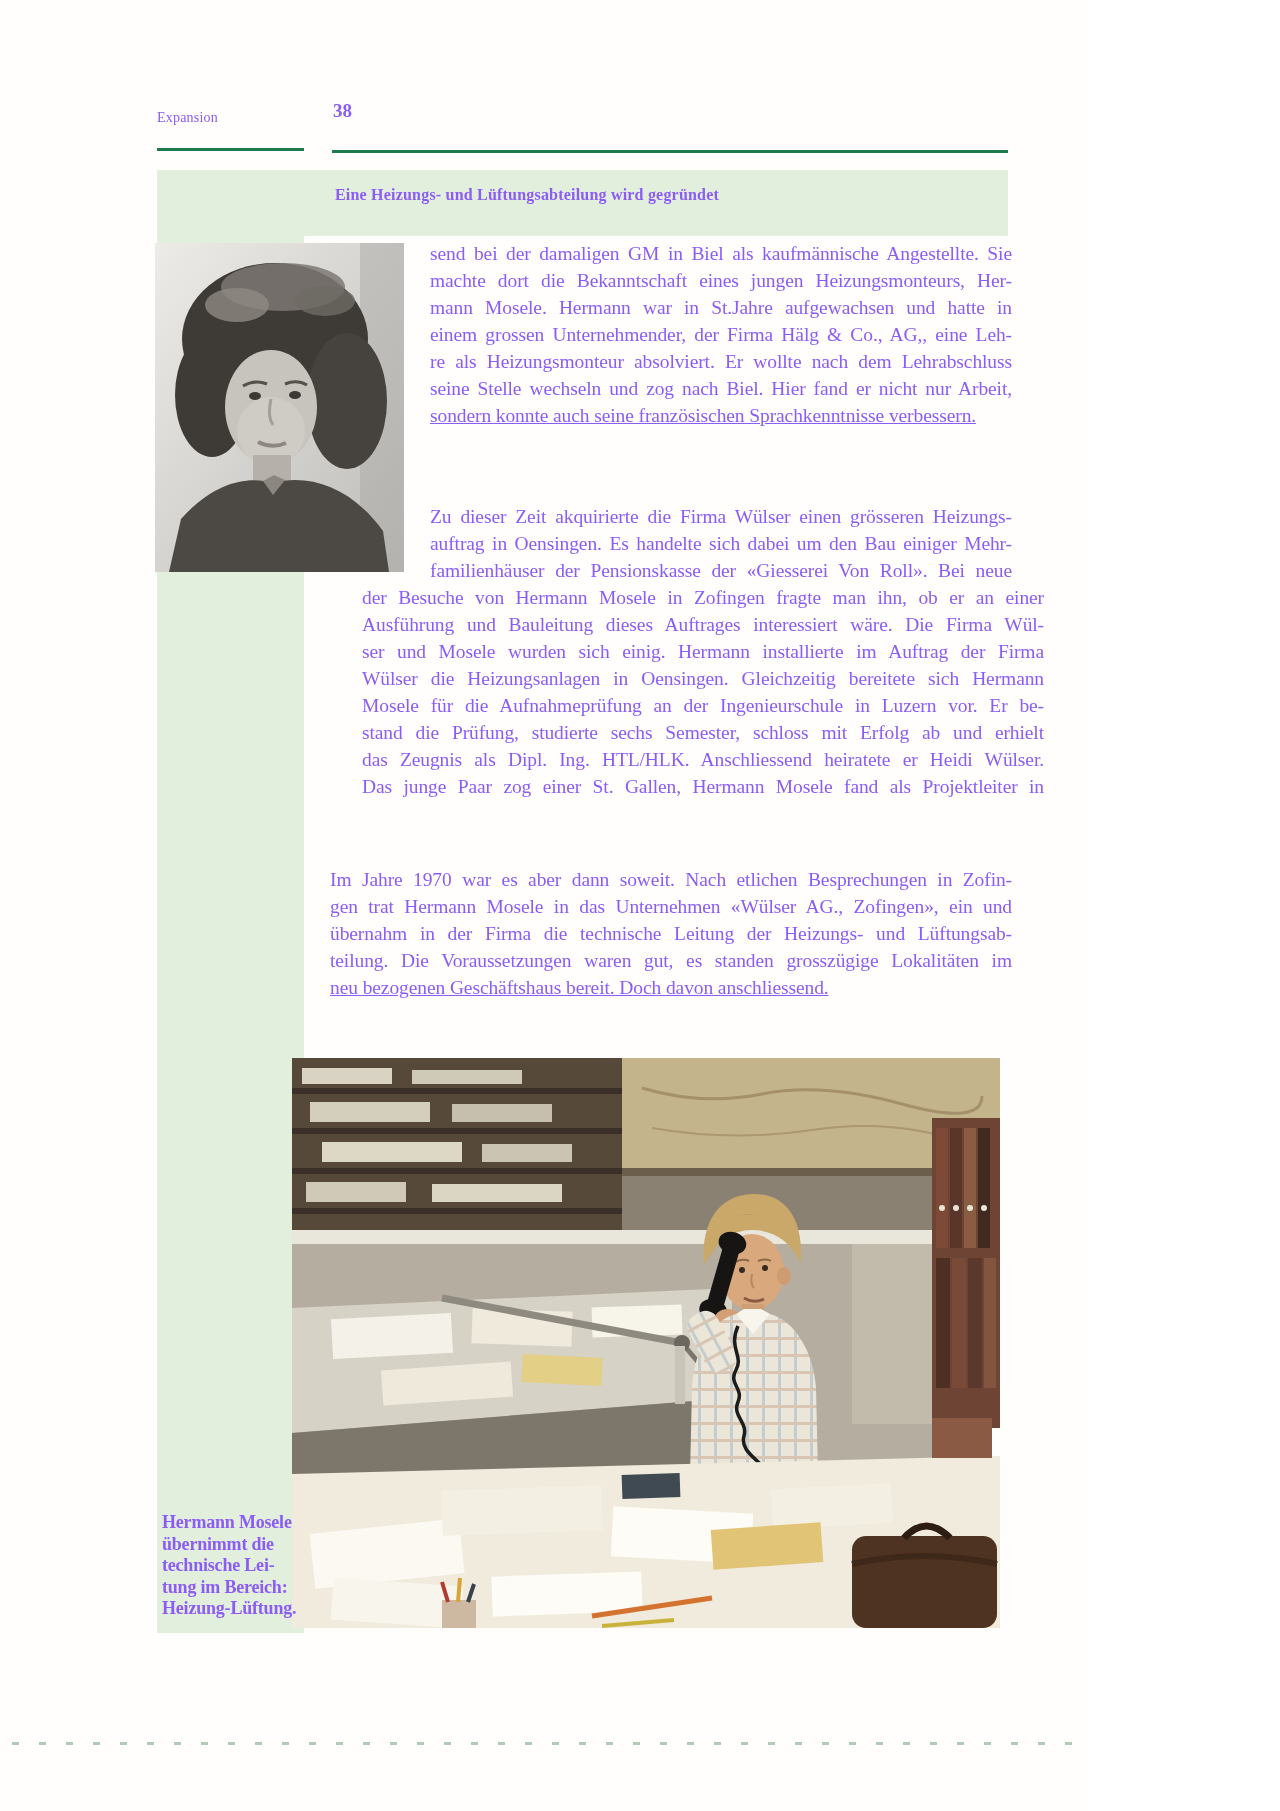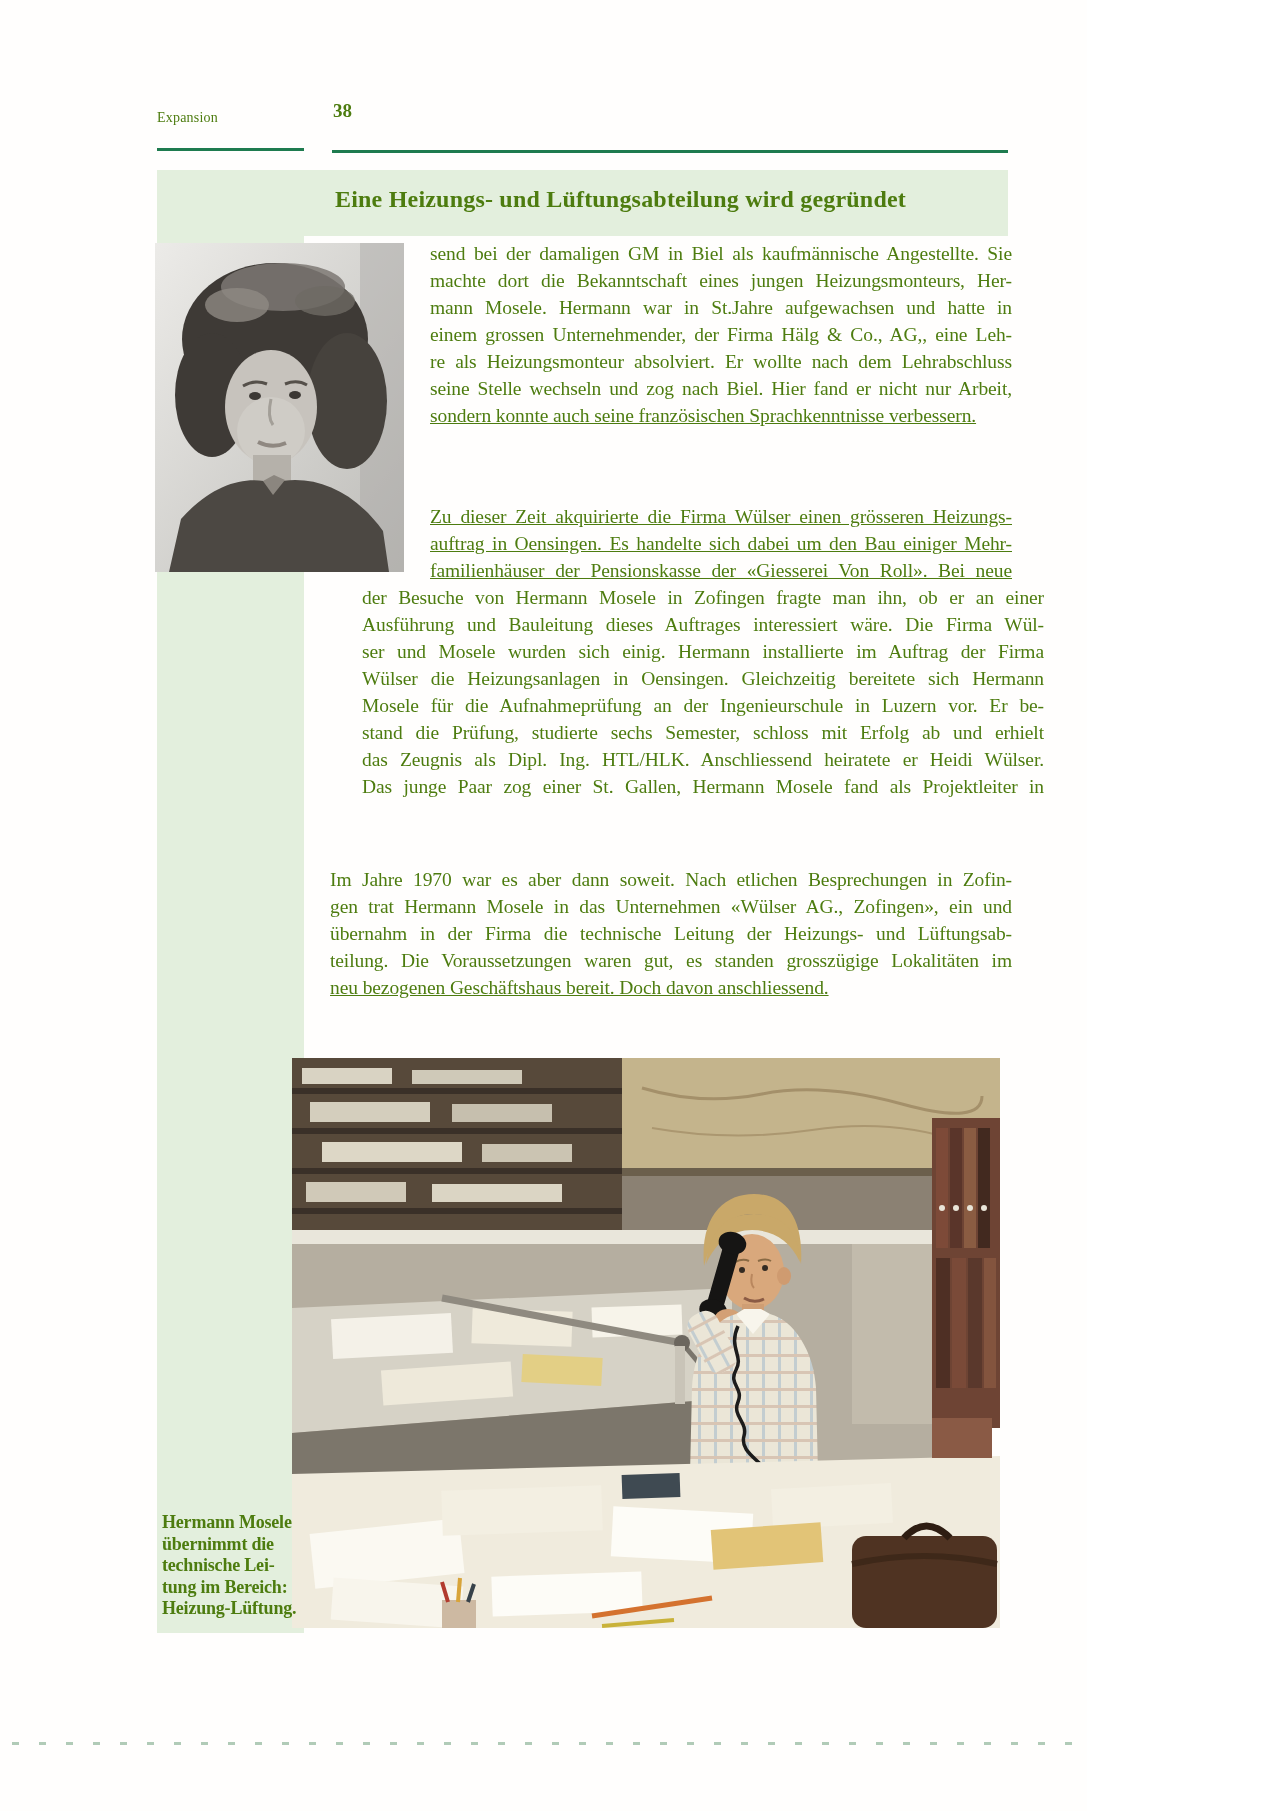--- a/index.html
+++ b/index.html
@@ -1,29 +1,29 @@
 <!DOCTYPE html>
 <html><head>
 <meta charset="utf-8">
 <style>
   html,body{margin:0;padding:0;background:#ffffff;}
   .page{position:relative;width:1052px;height:1811px;background:#fffefd;
-        font-family:"Liberation Serif",serif;color:#4d7c0f;overflow:hidden;padding-left:35px;}
+        font-family:"Liberation Serif",serif;color:#8b5cf6;overflow:hidden;padding-left:35px;}
   .rule{position:absolute;height:3px;background:#1e7b4f;}
   .hdr-label{position:absolute;left:157px;top:110px;font-size:14px;letter-spacing:.2px;}
   .hdr-num{position:absolute;left:333px;top:100px;font-size:19px;font-weight:bold;}
   .band{position:absolute;left:157px;top:170px;width:851px;height:66px;background:#e3efdd;}
   .sidebar{position:absolute;left:157px;top:236px;width:147px;height:1397px;background:#e3efdd;}
-  .title{position:absolute;left:335px;top:186px;font-size:24px;font-weight:bold;letter-spacing:.2px;}
+  .title{position:absolute;left:335px;top:186px;font-size:16px;font-weight:bold;letter-spacing:.2px;}
   .pblock{position:absolute;}
   .bl{height:27px;line-height:27px;font-size:19.5px;letter-spacing:-0.1px;
       text-align:justify;text-align-last:justify;text-wrap:nowrap;overflow:hidden;}
   .bl.last{text-align-last:left;text-decoration:underline;}
   #para1{left:430px;top:240px;width:582px;}
-  #para2a{left:430px;top:503px;width:582px;text-decoration:underline;}
+  #para2a{left:430px;top:503px;width:582px;}
   #para2b{left:330px;top:584px;width:682px;margin-left:32px;}
   #para3{left:330px;top:866px;width:682px;}
   .caption{position:absolute;font-weight:bold;font-size:18px;line-height:21.5px;letter-spacing:-0.2px;}
   #cap1{left:160px;top:603px;width:150px;}
   #cap2{left:162px;top:1512px;width:150px;}
   .photo-bw{position:absolute;left:155px;top:243px;width:249px;height:329px;}
   .photo-color{position:absolute;left:292px;top:1058px;width:708px;height:570px;}
   .photo-bw svg,.photo-color svg{display:block;width:100%;height:100%;}
   .foot-dashes{position:absolute;left:12px;top:1742px;width:1256px;height:3px;opacity:.85;
       background:repeating-linear-gradient(90deg,#a3c2ab 0,#a3c2ab 7px,transparent 7px,transparent 27px);}

